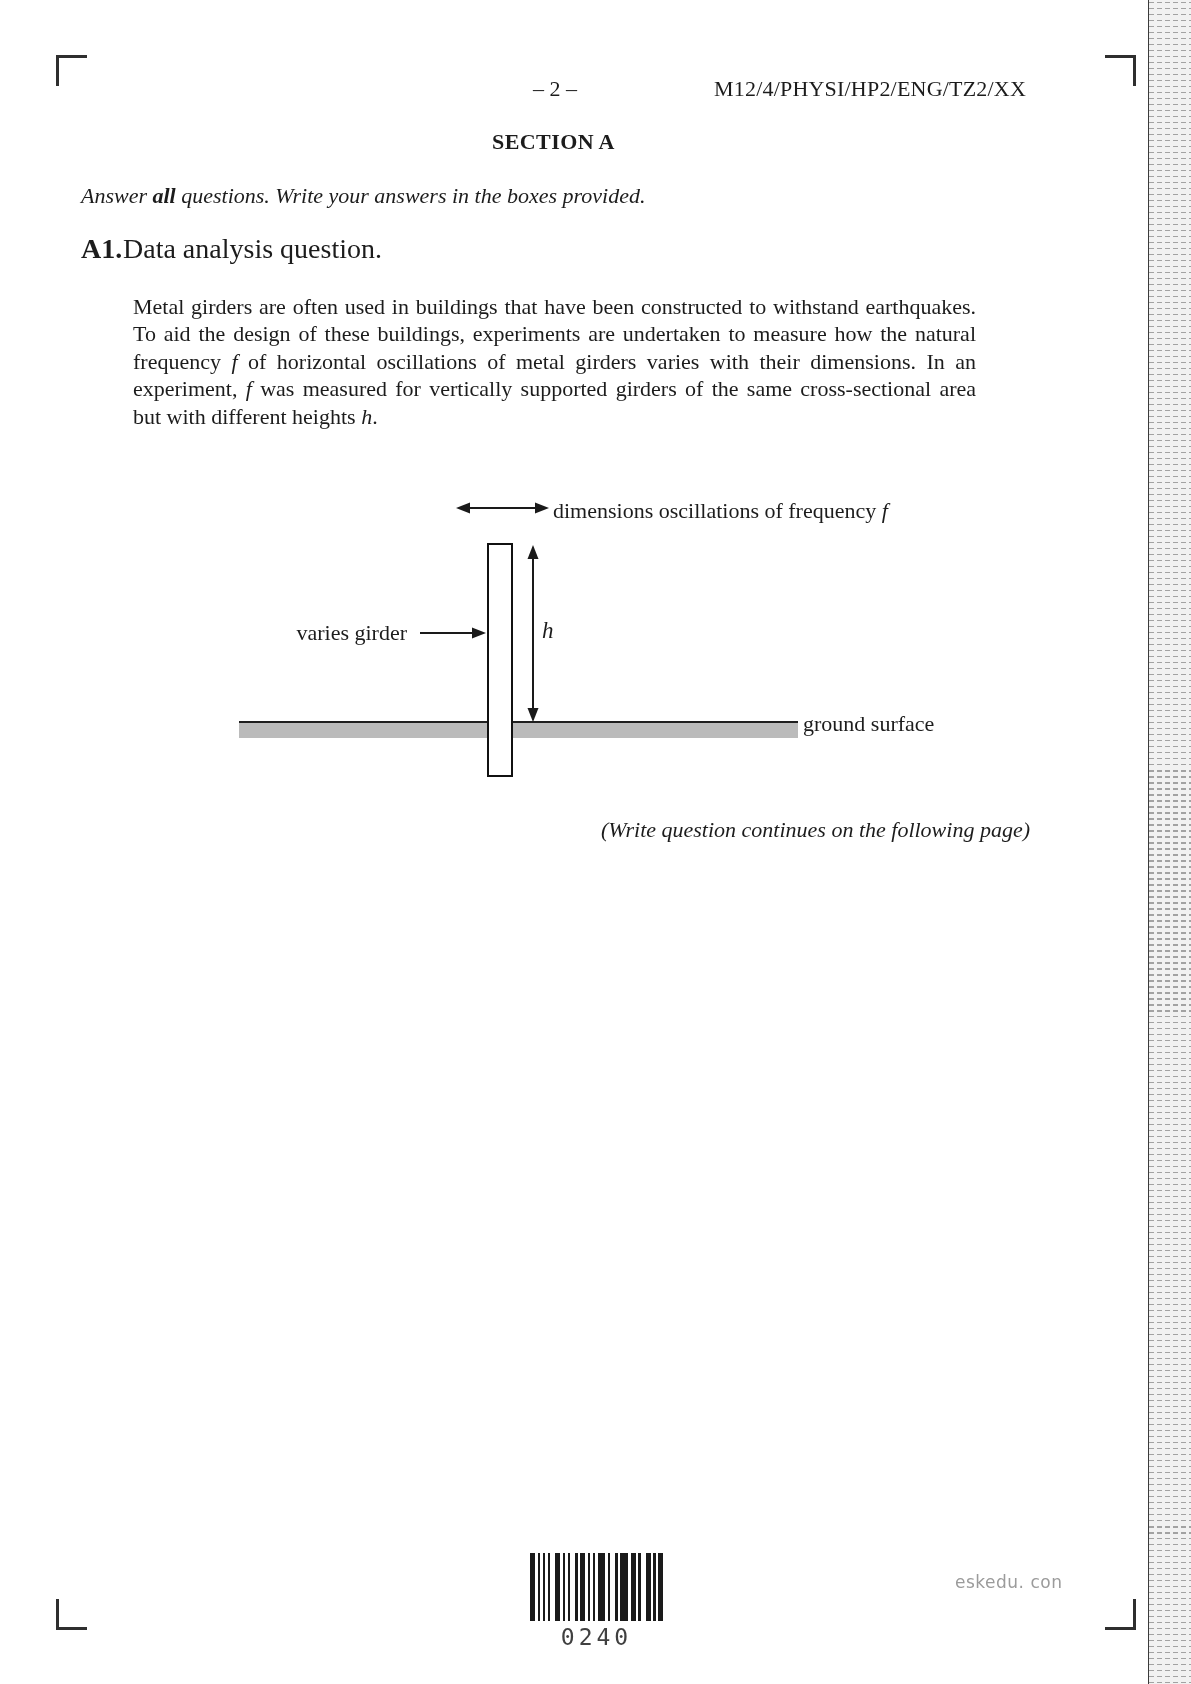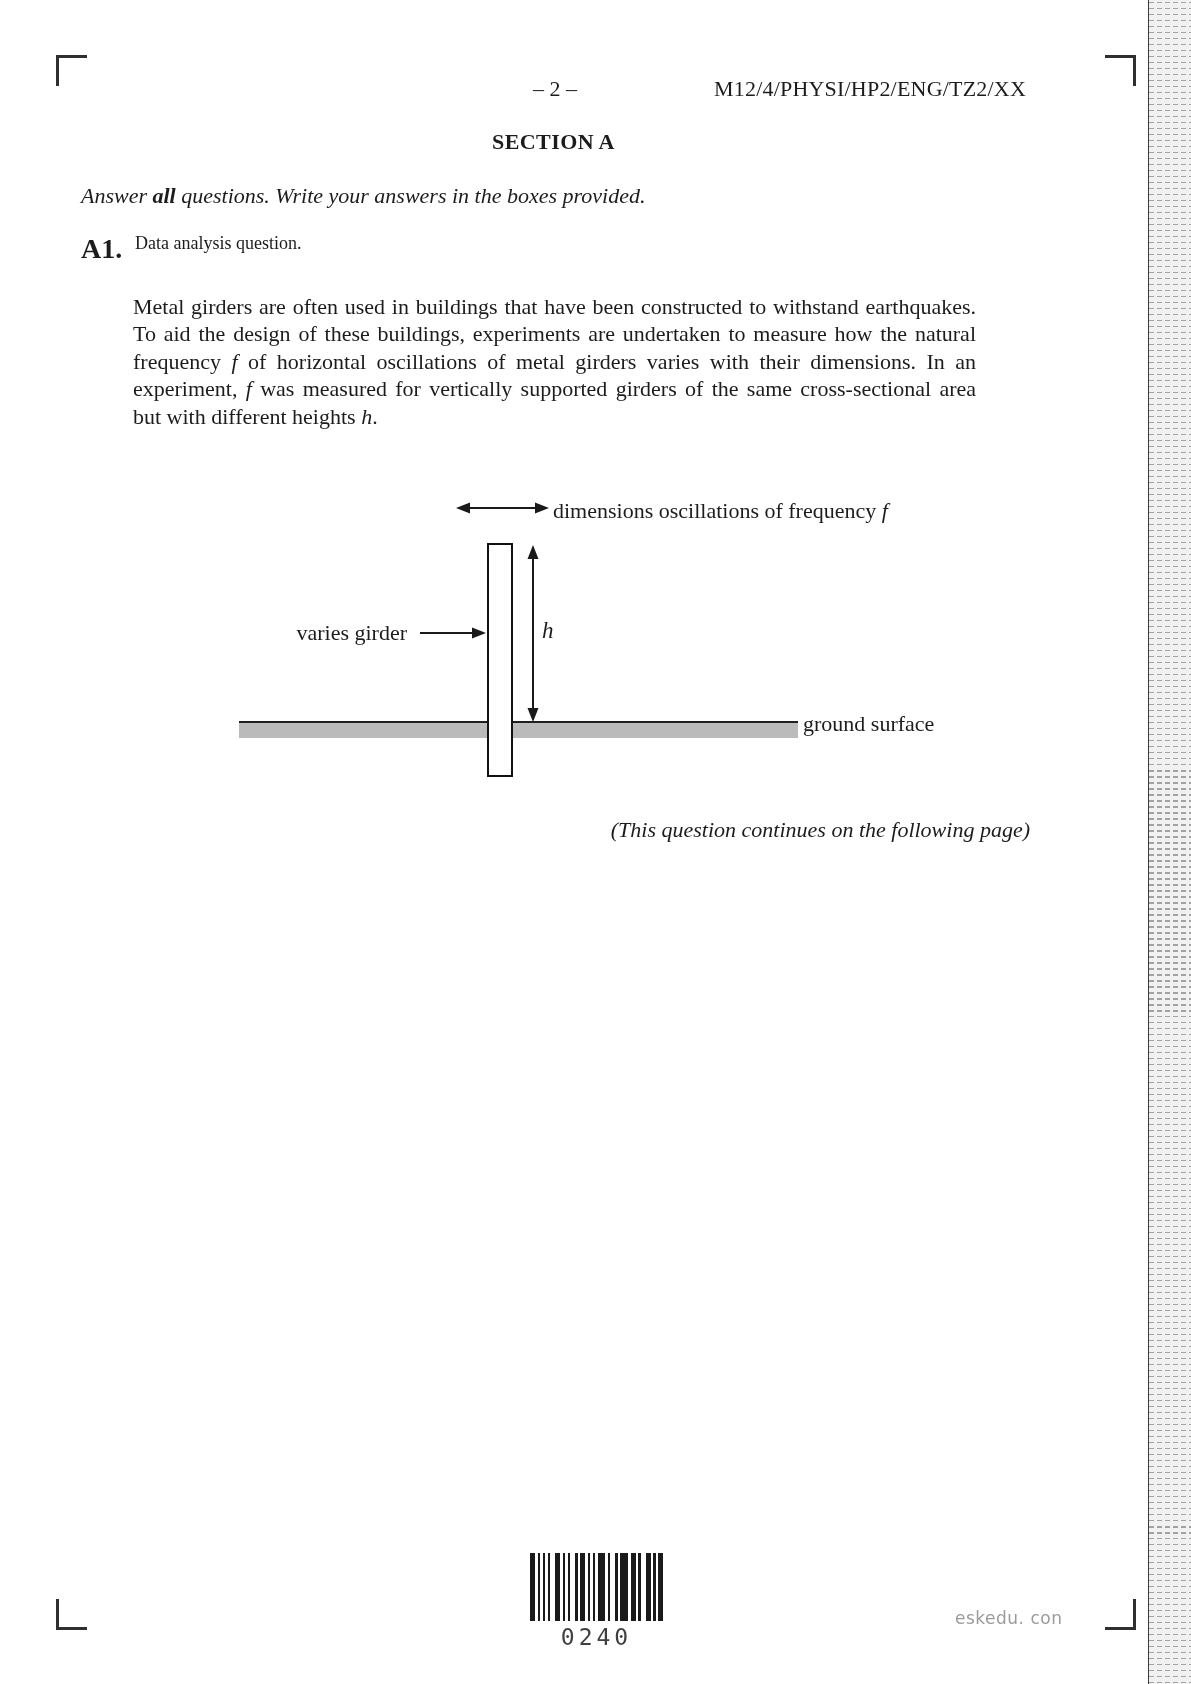--- a/index.html
+++ b/index.html
@@ -26,21 +26,21 @@
   .crop.br{left:1105px;top:1599px;border-right:3px solid #2f2f2f;border-bottom:3px solid #2f2f2f;}
 
   .cn-watermark{left:620px;top:50px;font-family:"DejaVu Sans",sans-serif;
     font-size:17px;color:#a8a8a8;letter-spacing:.5px;white-space:nowrap;}
   .page-num{left:500px;top:76px;width:110px;text-align:center;font-size:22px;}
   .exam-code{left:660px;top:76px;width:366px;text-align:right;font-size:22px;letter-spacing:.2px;}
   .section-title{left:81px;top:129px;width:945px;text-align:center;font-size:22px;font-weight:bold;letter-spacing:.4px;}
   .instructions{left:81px;top:183px;font-size:22px;font-style:italic;white-space:nowrap;}
   .instructions .b{font-weight:bold;}
   .q-num{left:81px;top:233px;font-size:28px;font-weight:bold;}
-  .q-title{left:135px;top:233px;font-size:18px;}
+  .q-title{left:123px;top:233px;font-size:28px;}
   .q-body{left:133px;top:293px;width:843px;font-size:22px;line-height:27.4px;
     text-align:justify;text-justify:inter-word;margin:0;}
   .q-body .v{font-style:italic;}
 
   
   .girder{left:487px;top:543px;width:22px;height:230px;background:#ffffff;border:2px solid #111;z-index:3;}
   .ground-band{left:239px;top:721px;width:559px;height:17px;background:#bbbbbb;
     border-top:2.5px solid #1f1f1f;box-sizing:border-box;z-index:1;}
   .osc-label{left:553px;top:498px;font-size:22px;white-space:nowrap;}
   .osc-label .v{font-style:italic;}
@@ -52,21 +52,21 @@
   .note{left:530px;top:817px;width:500px;text-align:right;font-size:22px;font-style:italic;white-space:nowrap;}
 
   
   .barcode{left:530px;top:1553px;width:133px;height:68px;display:flex;align-items:stretch;}
   .barcode .bars{display:flex;width:100%;}
   .bc-bar{background:#1a1a1a;}
   .bc-space{background:#ffffff;}
   .barcode-text{left:530px;top:1624px;width:133px;text-align:center;
     font-family:"DejaVu Sans Mono",monospace;font-size:23px;letter-spacing:4px;color:#404040;}
   .site-watermark{left:955px;top:1572px;font-family:"DejaVu Sans",sans-serif;
-    font-size:17px;color:#9b9b9b;letter-spacing:.5px;margin-top:36px;}
+    font-size:17px;color:#9b9b9b;letter-spacing:.5px;}
 </style>
 </head>
 <body>
 
 <div class="page">
 
   <div class="crop tl"></div>
   <div class="crop tr"></div>
   <div class="crop bl"></div>
   <div class="crop br"></div>
@@ -109,21 +109,21 @@
       <polygon points="486,633 472,627.5 472,638.5" fill="#1a1a1a"></polygon>
     </g>
 
     <g>
       <line x1="533" y1="555" x2="533" y2="712" stroke="#1a1a1a" stroke-width="2"></line>
       <polygon points="533,545 527.5,559 538.5,559" fill="#1a1a1a"></polygon>
       <polygon points="533,722 527.5,708 538.5,708" fill="#1a1a1a"></polygon>
     </g>
   </svg>
 
-  <div class="abs note">(This question continues on the following page)</div>
+  <div class="abs note">(Write question continues on the following page)</div>
 
   <div class="abs barcode">
     <div class="bars">
         <div class="bc-bar" style="flex-grow: 2;"></div>
         <div class="bc-space" style="flex-grow: 1;"></div>
         <div class="bc-bar" style="flex-grow: 1;"></div>
         <div class="bc-space" style="flex-grow: 1;"></div>
         <div class="bc-bar" style="flex-grow: 1;"></div>
         <div class="bc-space" style="flex-grow: 1;"></div>
         <div class="bc-bar" style="flex-grow: 1;"></div>

